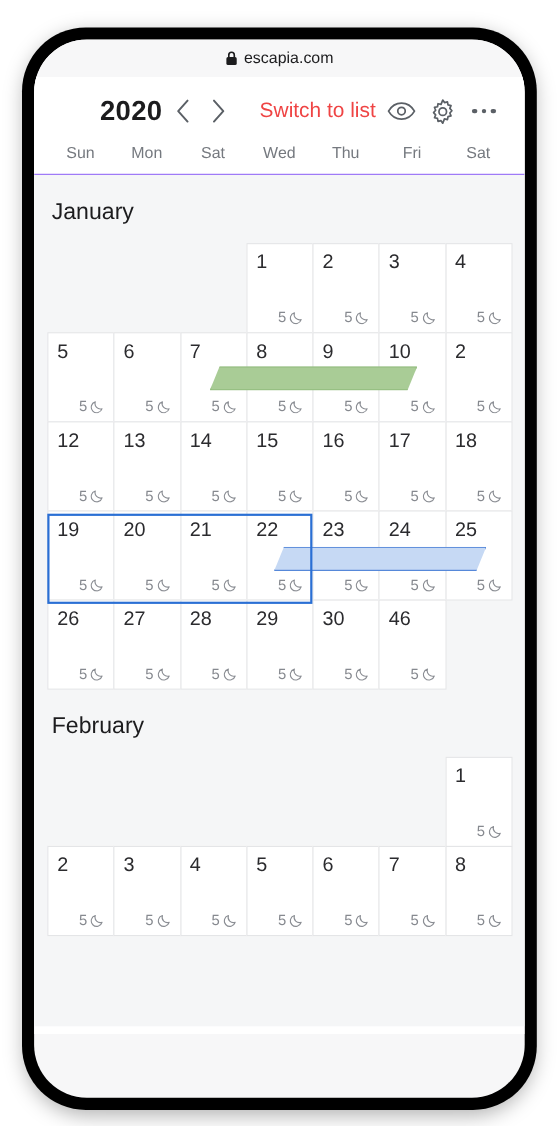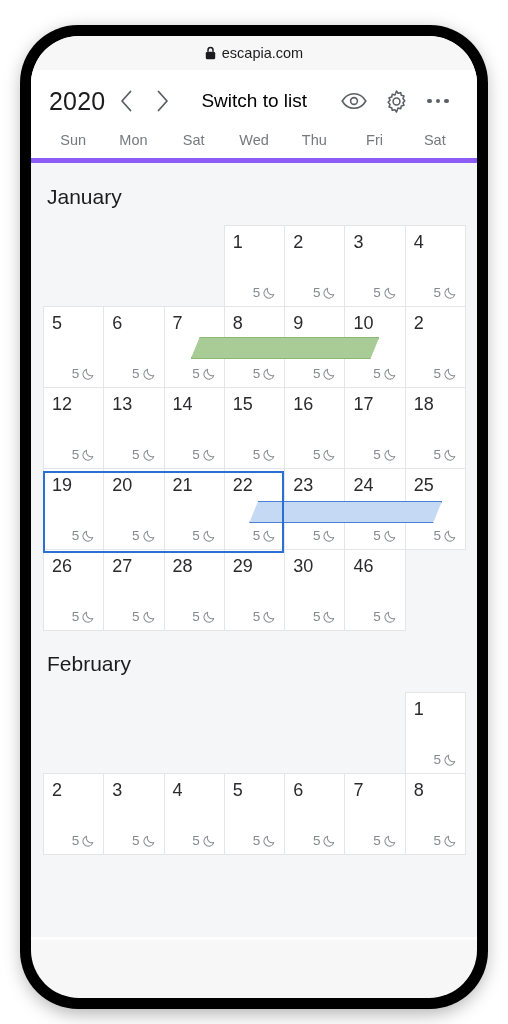--- a/index.html
+++ b/index.html
@@ -152,49 +152,50 @@
     height: 62px;
     display: flex;
     align-items: center;
     padding: 0 22px 0 18px;
     background: #fff;
     gap: 0;
   }
   .year {
     font-size: 25px;
     color: #1c1c1e;
-    font-weight: normal;
+    font-weight: bold;
     letter-spacing: .2px;
+    margin-left: 42px;
   }
   .chev {
     width: 30px; height: 34px;
     display: flex; align-items: center; justify-content: center;
     margin-left: 6px;
   }
   .switch-link {
     font-size: 19px;
-    color: #000000;
+    color: #ef4444;
     margin-left: 24px;
     white-space: nowrap;
   }
   .toolbar-spacer { flex: 1 1 auto; }
   .tb-icon {
     width: 34px; height: 34px;
     display:flex; align-items:center; justify-content:center;
     margin-left: 8px;
   }
   .dots { display:flex; gap:4px; align-items:center; }
   .dots span { width:4.5px; height:4.5px; border-radius:50%; background:#5b6066; display:block; }
 
   
   .weekdays {
     display: grid;
     grid-template-columns: repeat(7, 1fr);
     background: #fff;
-    border-bottom: 5px solid #8b5cf6;
+    border-bottom: 1px solid #8b5cf6;
     padding: 0 12px 10px 12px;
     box-sizing: border-box;
   }
   .weekdays div {
     text-align: center;
     font-size: 14.5px;
     color: #75797f;
   }
 
   

